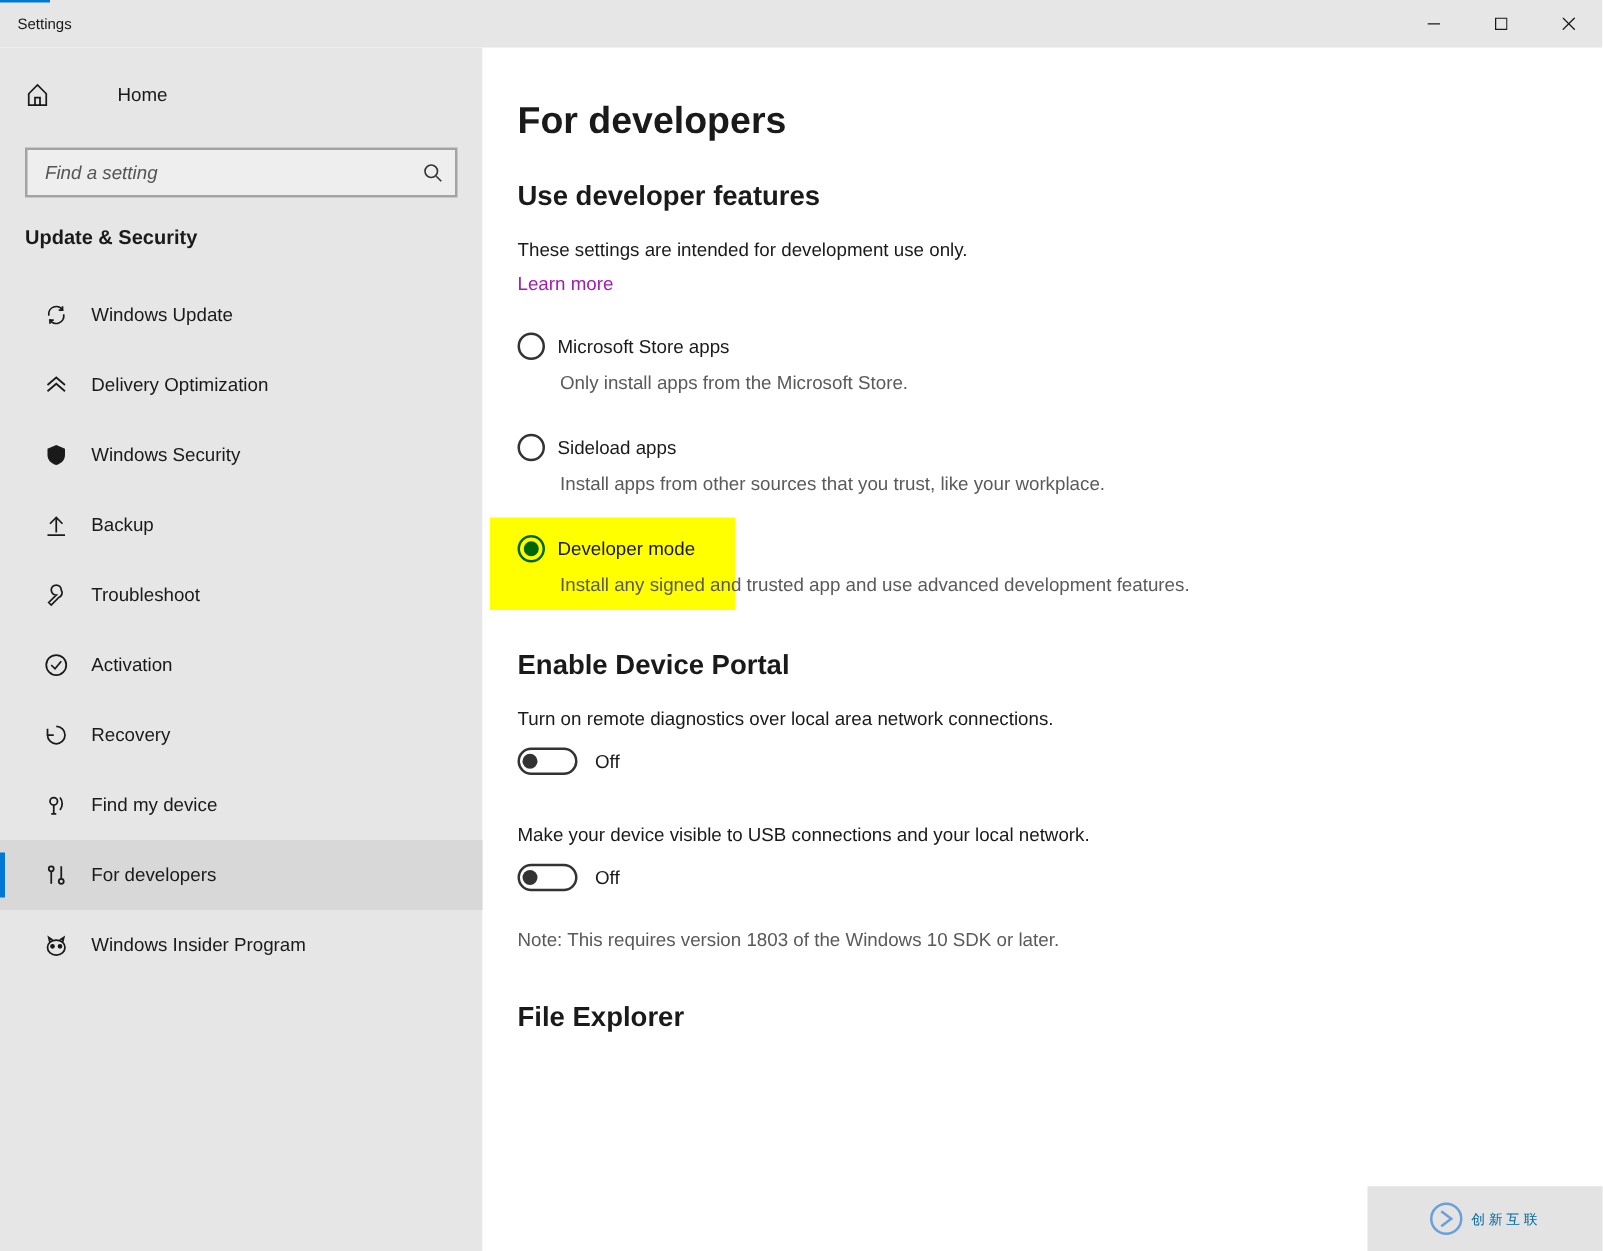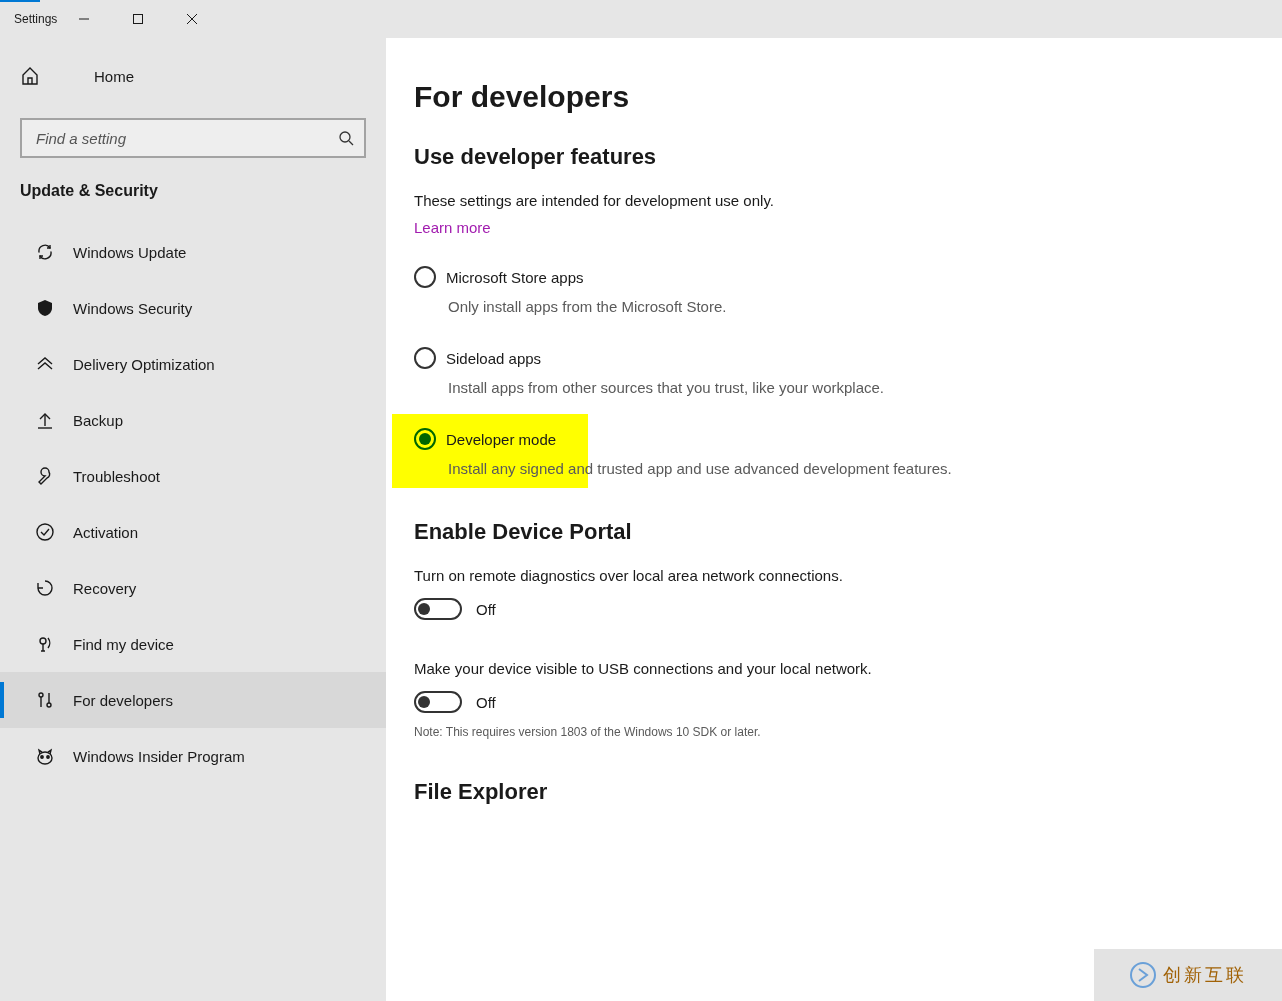--- a/index.html
+++ b/index.html
@@ -1,17 +1,17 @@
 <!DOCTYPE html>
 <html><head>
   <meta charset="utf-8">
   <style>
     * { margin: 0; padding: 0; box-sizing: border-box; font-family: "Segoe UI", -apple-system, sans-serif; }
     body { width: 1282px; height: 1001px; background: #fff; overflow: hidden; display: flex; flex-direction: column; }
-    .titlebar { height: 38px; background: #e6e6e6; display: flex; align-items: center; padding-left: 14px; position: relative; }
+    .titlebar { height: 38px; background: #e6e6e6; display: flex; align-items: center; justify-content: space-between; padding-left: 14px; position: relative; }
     .titlebar::before { content: ""; position: absolute; top: 0; left: 0; width: 40px; height: 2px; background: #0078d4; }
     .titlebar-label { font-size: 12px; color: #1a1a1a; }
     .win-controls { display: flex; height: 100%; }
     .win-btn { width: 54px; height: 100%; display: flex; align-items: center; justify-content: center; color: #1a1a1a; cursor: pointer; }
     .win-btn svg { width: 10px; height: 10px; stroke: #1a1a1a; stroke-width: 1; fill: none; }
     .content { display: flex; flex: 1; overflow: hidden; }
     .sidebar { width: 386px; background: #e6e6e6; display: flex; flex-direction: column; }
     .sidebar-inner { padding-top: 10px; }
     .home-row { display: flex; align-items: center; height: 56px; padding-left: 20px; cursor: pointer; }
     .home-row .icon { width: 20px; height: 20px; margin-right: 18px; }
@@ -41,24 +41,24 @@
     .radio-dot { width: 12px; height: 12px; background: #006600; border-radius: 50%; display: none; }
     .radio-option.selected .radio-dot { display: block; }
     .radio-label { font-size: 15px; color: #1a1a1a; }
     .radio-desc { font-size: 15px; color: #5a5a5a; padding-left: 34px; max-width: 560px; line-height: 1.4; position: relative; z-index: 2; }
     .section { margin-bottom: 40px; }
     .section-desc { font-size: 15px; color: #1a1a1a; margin-bottom: 14px; }
     .toggle-row { display: flex; align-items: center; }
     .toggle { width: 48px; height: 22px; border: 2px solid #333; border-radius: 11px; display: flex; align-items: center; padding: 2px; margin-right: 14px; cursor: pointer; }
     .toggle-knob { width: 12px; height: 12px; background: #333; border-radius: 50%; }
     .toggle-state { font-size: 15px; color: #1a1a1a; }
-    .note-text { font-size: 12px; color: #5a5a5a; margin-top: 12px; }
+    .note-text { font-size: 15px; color: #5a5a5a; margin-top: 31px; }
     .watermark { position: absolute; right: 0; bottom: 0; width: 188px; height: 52px; background: rgba(200,200,200,0.5); display: flex; align-items: center; justify-content: center; }
     .watermark svg { margin-right: 6px; }
-    .watermark span { font-size: 18px; color: #a16207; letter-spacing: 3px; }
+    .watermark span { font-size: 11px; color: #0369a1; letter-spacing: 3px; }
     .icon svg { stroke: #1a1a1a; stroke-width: 1.4; fill: none; }
   </style>
 </head>
 <body>
 
 <div class="titlebar">
   <span class="titlebar-label">Settings</span>
   <div class="win-controls">
     <div class="win-btn">
         <svg viewBox="0 0 10 10">
@@ -104,32 +104,32 @@
             <svg viewBox="0 0 20 20">
               <path d="M4 10 A6 6 0 0 1 15 6 M16 10 A6 6 0 0 1 5 14" stroke-linecap="round"></path>
               <path d="M15 3 L15 6 L12 6 M5 17 L5 14 L8 14"></path>
             </svg>
           </span>
         <span class="lbl">Windows Update</span>
       </div>
       <div class="nav-item">
         <span class="icon">
             <svg viewBox="0 0 20 20">
+              <path d="M3 10 L10 4 L17 10 M3 15 L10 9 L17 15"></path>
+            </svg>
+          </span>
+        <span class="lbl">Delivery Optimization</span>
+      </div>
+      <div class="nav-item">
+        <span class="icon">
+            <svg viewBox="0 0 20 20">
               <path d="M10 2 L17 5 L17 10 C17 14 14 17 10 18 C6 17 3 14 3 10 L3 5 Z" fill="#1a1a1a" stroke="none"></path>
             </svg>
           </span>
         <span class="lbl">Windows Security</span>
-      </div>
-      <div class="nav-item">
-        <span class="icon">
-            <svg viewBox="0 0 20 20">
-              <path d="M3 10 L10 4 L17 10 M3 15 L10 9 L17 15"></path>
-            </svg>
-          </span>
-        <span class="lbl">Delivery Optimization</span>
       </div>
       <div class="nav-item">
         <span class="icon">
             <svg viewBox="0 0 20 20">
               <line x1="10" y1="16" x2="10" y2="4"></line>
               <path d="M5 9 L10 4 L15 9"></path>
               <line x1="3" y1="18" x2="17" y2="18"></line>
             </svg>
           </span>
         <span class="lbl">Backup</span>

